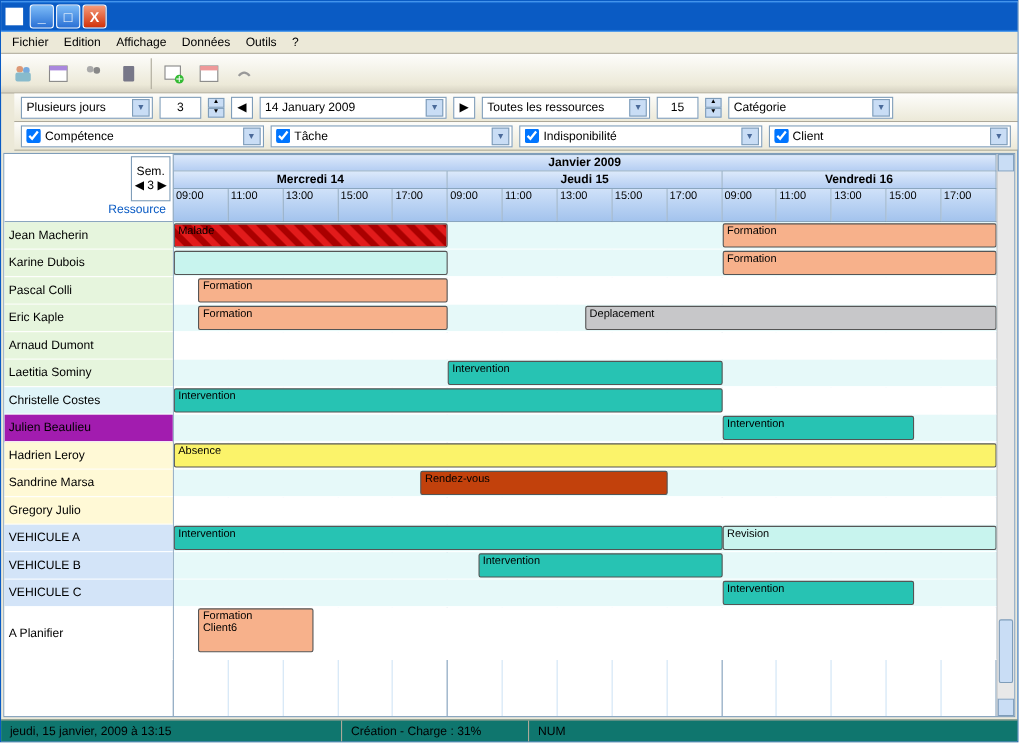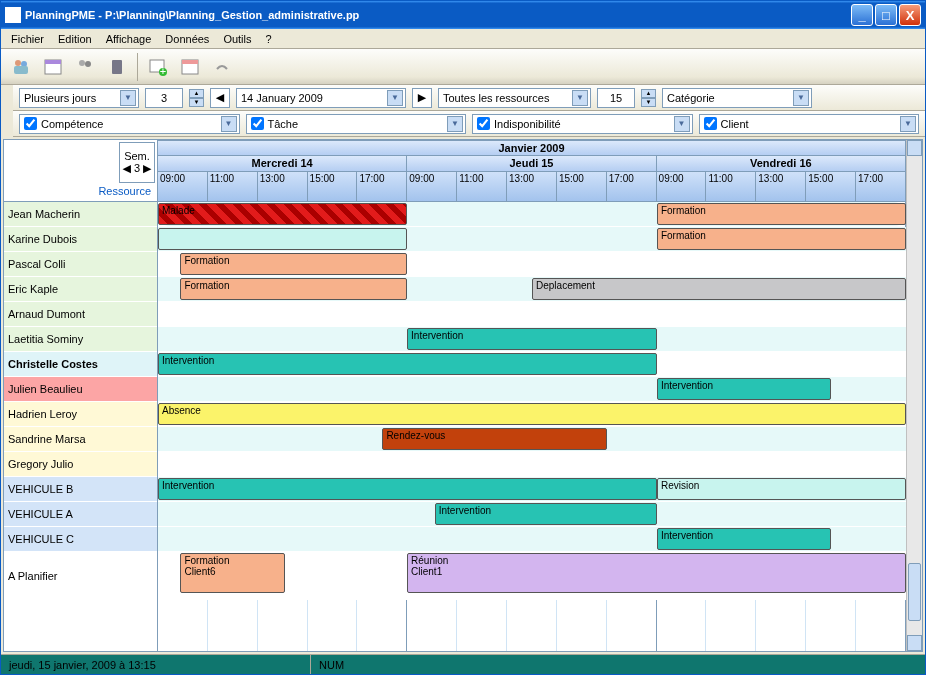--- a/index.html
+++ b/index.html
@@ -52,21 +52,20 @@
 .sb-track{flex:1; background:#e8e8e8; position:relative;}
 .sb-thumb{position:absolute; left:1px; right:1px; background:#c9ddf5; border:1px solid #7f9db9; border-radius:2px;}
 </style>
 </head>
 <body>
 
 <div class="window">
 
   <div class="titlebar">
     <div class="app-icon"></div>
-    <div class="title">PlanningPME - P:\Planning\Planning_Gestion_administrative.pp</div>
     <div class="ctl min">_</div>
     <div class="ctl max">□</div>
     <div class="ctl close">X</div>
   </div>
 
   <div class="menubar">
     <span>Fichier</span>
     <span>Edition</span>
     <span>Affichage</span>
     <span>Données</span>
@@ -183,27 +182,27 @@
         </div>
         <span class="reslabel">Ressource</span>
       </div>
       <div id="reslist">
           <div class="resrow" style="background: rgb(230, 245, 221);">Jean Macherin</div>
           <div class="resrow" style="background: rgb(230, 245, 221);">Karine Dubois</div>
           <div class="resrow" style="background: rgb(230, 245, 221);">Pascal Colli</div>
           <div class="resrow" style="background: rgb(230, 245, 221);">Eric Kaple</div>
           <div class="resrow" style="background: rgb(230, 245, 221);">Arnaud Dumont</div>
           <div class="resrow" style="background: rgb(230, 245, 221);">Laetitia Sominy</div>
-          <div class="resrow" style="background: rgb(223, 244, 248); font-weight: bold;">Christelle Costes</div>
-          <div class="resrow" style="background: #fca5a5;">Julien Beaulieu</div>
+          <div class="resrow" style="background: rgb(223, 244, 248);">Christelle Costes</div>
+          <div class="resrow" style="background: #a21caf;">Julien Beaulieu</div>
           <div class="resrow" style="background: rgb(255, 249, 214);">Hadrien Leroy</div>
           <div class="resrow" style="background: rgb(255, 249, 214);">Sandrine Marsa</div>
           <div class="resrow" style="background: rgb(255, 249, 214);">Gregory Julio</div>
+          <div class="resrow" style="background: rgb(211, 228, 248);">VEHICULE A</div>
           <div class="resrow" style="background: rgb(211, 228, 248);">VEHICULE B</div>
-          <div class="resrow" style="background: rgb(211, 228, 248);">VEHICULE A</div>
           <div class="resrow" style="background: rgb(211, 228, 248);">VEHICULE C</div>
           <div class="resrow tall" style="background: rgb(255, 255, 255);">A Planifier</div>
         </div>
     </div>
     <div class="rightcol">
       <div class="calhdr">
         <div class="monthrow">Janvier 2009</div>
         <div class="dayrow" id="dayrow">
             <div class="daycell">Mercredi 14</div>
             <div class="daycell">Jeudi 15</div>
@@ -239,21 +238,21 @@
             <div class="gridcol"></div>
             <div class="gridcol"></div>
             <div class="gridcol" style="border-right: 1px solid rgb(127, 157, 185);"></div>
             <div class="gridcol"></div>
             <div class="gridcol"></div>
             <div class="gridcol"></div>
             <div class="gridcol"></div>
             <div class="gridcol" style="border-right: 1px solid rgb(127, 157, 185);"></div>
           </div>
         <div class="gridrows" id="gridrows">
-            <div class="gridrow" style="background: rgb(230, 249, 249); border-radius: 12px;">
+            <div class="gridrow" style="background: rgb(230, 249, 249);">
               <div class="task" style="left: 0%; width: 33.3%; background: repeating-linear-gradient(45deg, rgb(226, 27, 27), rgb(226, 27, 27) 6px, rgb(170, 0, 0) 6px, rgb(170, 0, 0) 12px);">Malade</div>
               <div class="task" style="left: 66.7%; width: 33.3%; background: rgb(247, 177, 139);">Formation</div>
             </div>
             <div class="gridrow" style="background: rgb(230, 249, 249);">
               <div class="task" style="left: 0%; width: 33.3%; background: rgb(200, 244, 238);"></div>
               <div class="task" style="left: 66.7%; width: 33.3%; background: rgb(247, 177, 139);">Formation</div>
             </div>
             <div class="gridrow" style="background: rgb(255, 255, 255);">
               <div class="task" style="left: 3%; width: 30.3%; background: rgb(247, 177, 139);">Formation</div>
             </div>
@@ -284,33 +283,32 @@
             </div>
             <div class="gridrow" style="background: rgb(230, 249, 249);">
               <div class="task" style="left: 37%; width: 29.7%; background: rgb(39, 195, 179);">Intervention</div>
             </div>
             <div class="gridrow" style="background: rgb(230, 249, 249);">
               <div class="task" style="left: 66.7%; width: 23.3%; background: rgb(39, 195, 179);">Intervention</div>
             </div>
             <div class="gridrow tall" style="background: rgb(255, 255, 255);">
               <div class="task" style="left: 3%; width: 14%; background: rgb(247, 177, 139); white-space: pre; height: 40px;">Formation
 Client6</div>
-              <div class="task" style="left: 33.3%; width: 66.7%; background: rgb(211, 181, 239); white-space: pre; height: 40px;">Réunion
-Client1</div>
             </div>
           </div>
       </div>
     </div>
     <div class="scrollbar-v">
       <div class="sb-btn"></div>
       <div class="sb-track">
           <div class="sb-thumb" style="top:85%;height:12%"></div>
         </div>
       <div class="sb-btn"></div>
     </div>
   </div>
 
   <div class="statusbar">
     <div class="sec" style="width:310px">jeudi, 15 janvier, 2009 à 13:15</div>
+    <div class="sec" style="width:170px">Création - Charge : 31%</div>
     <div class="sec" style="width:50px; border-right:none">NUM</div>
   </div>
 
 </div>
 
 </body></html>

